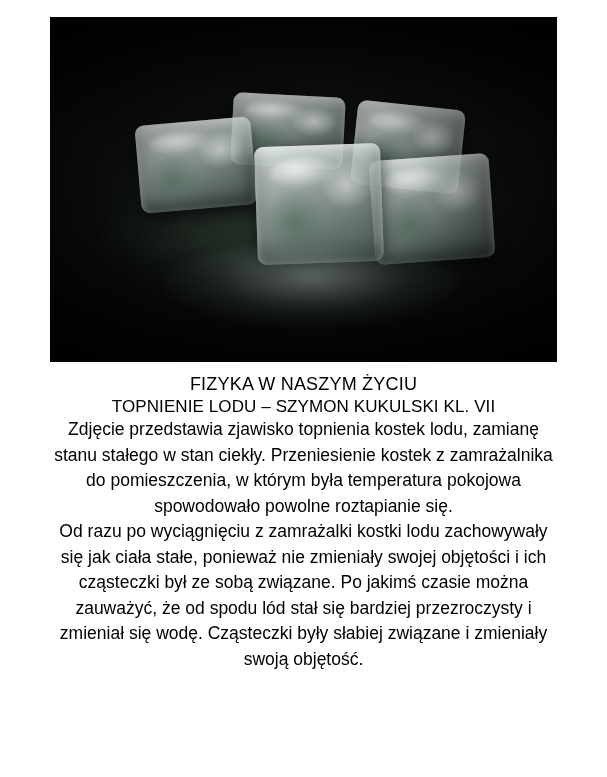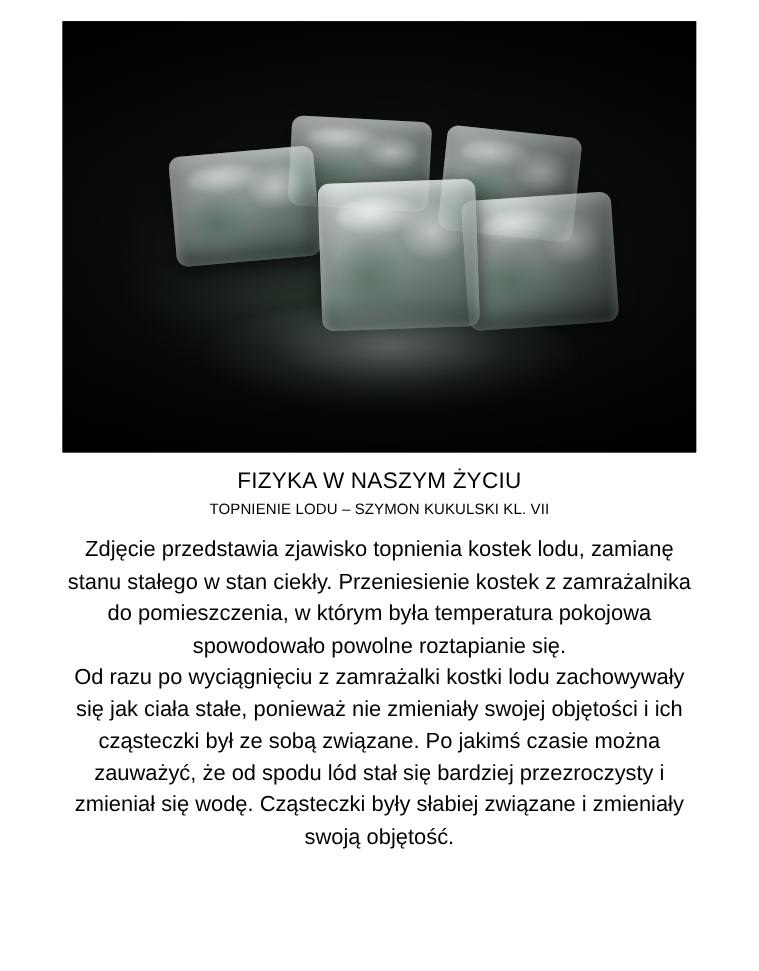--- a/index.html
+++ b/index.html
@@ -107,24 +107,24 @@
     text-align: center;
   }
   .main-title {
     font-size: 18px;
     line-height: 27px;
     letter-spacing: 0.2px;
     font-weight: 400;
     margin: 0;
   }
   .subtitle {
-    font-size: 12px;
+    font-size: 17px;
     line-height: 16px;
     letter-spacing: 0.1px;
-    margin: 1px 0 12px 0;
+    margin: 1px 0 2px 0;
     font-weight: 400;
   }
   .body-text {
     font-size: 17.5px;
     line-height: 25.5px;
     margin: 0;
   }
   .body-text p {
     margin: 0;
   }

